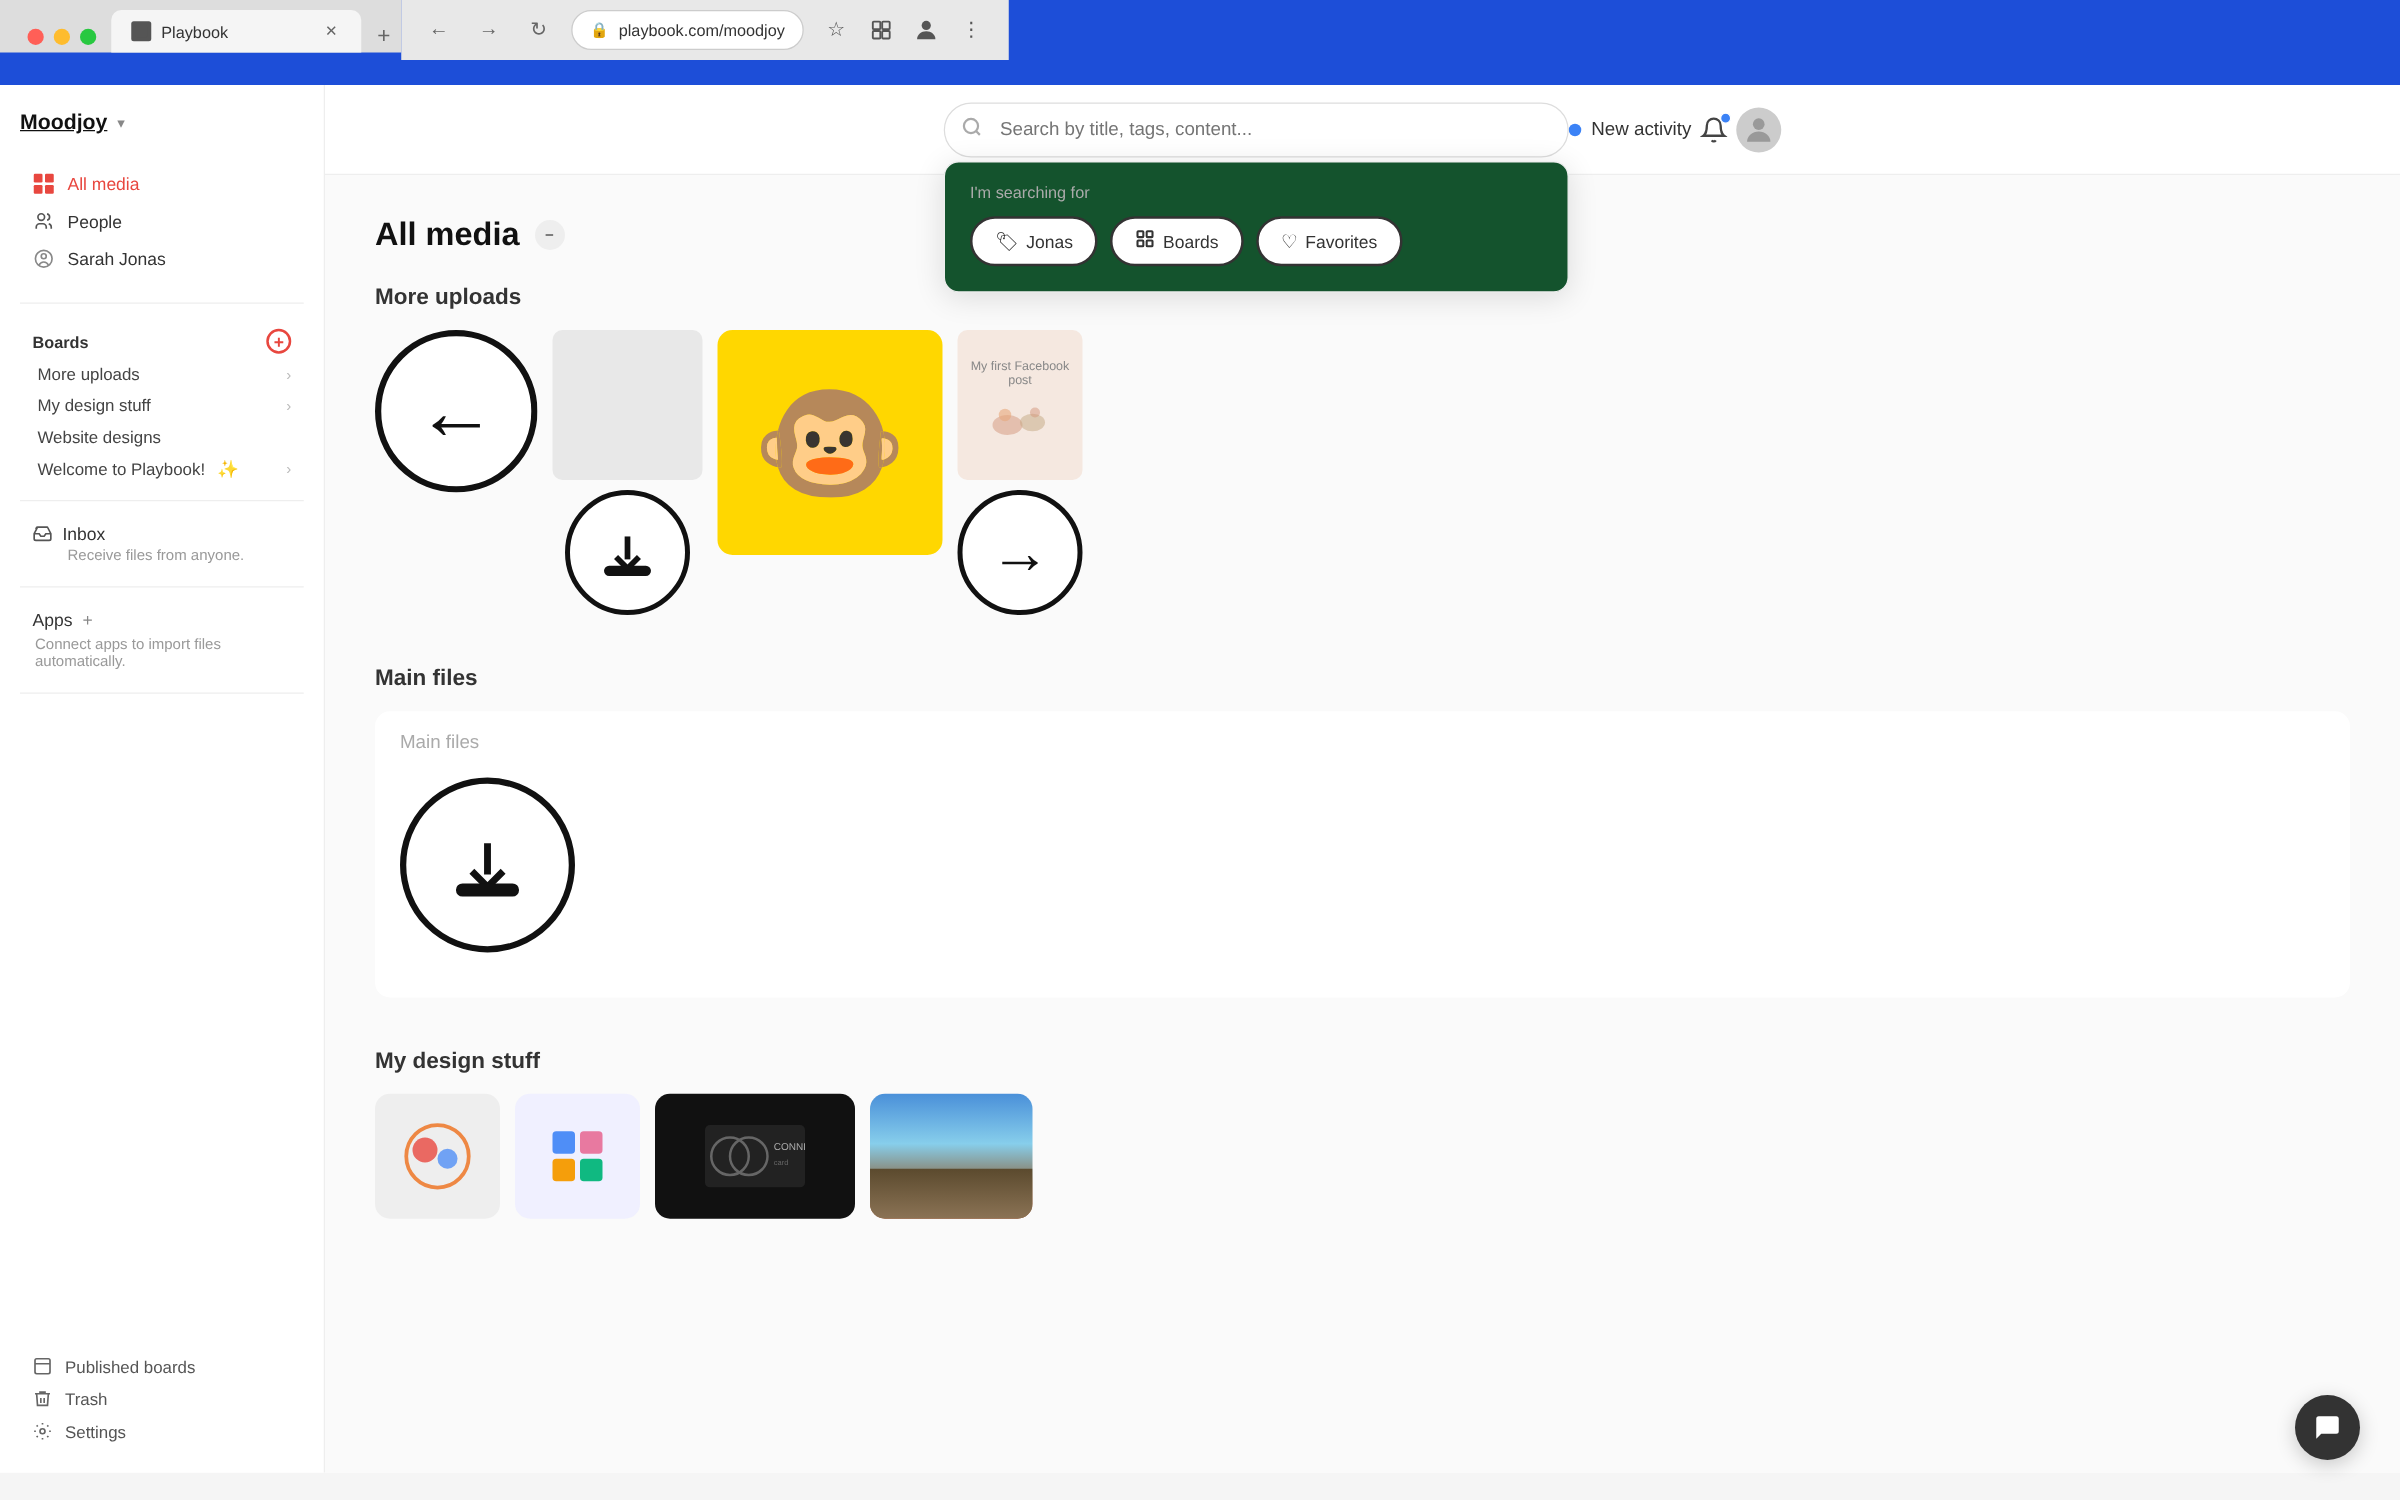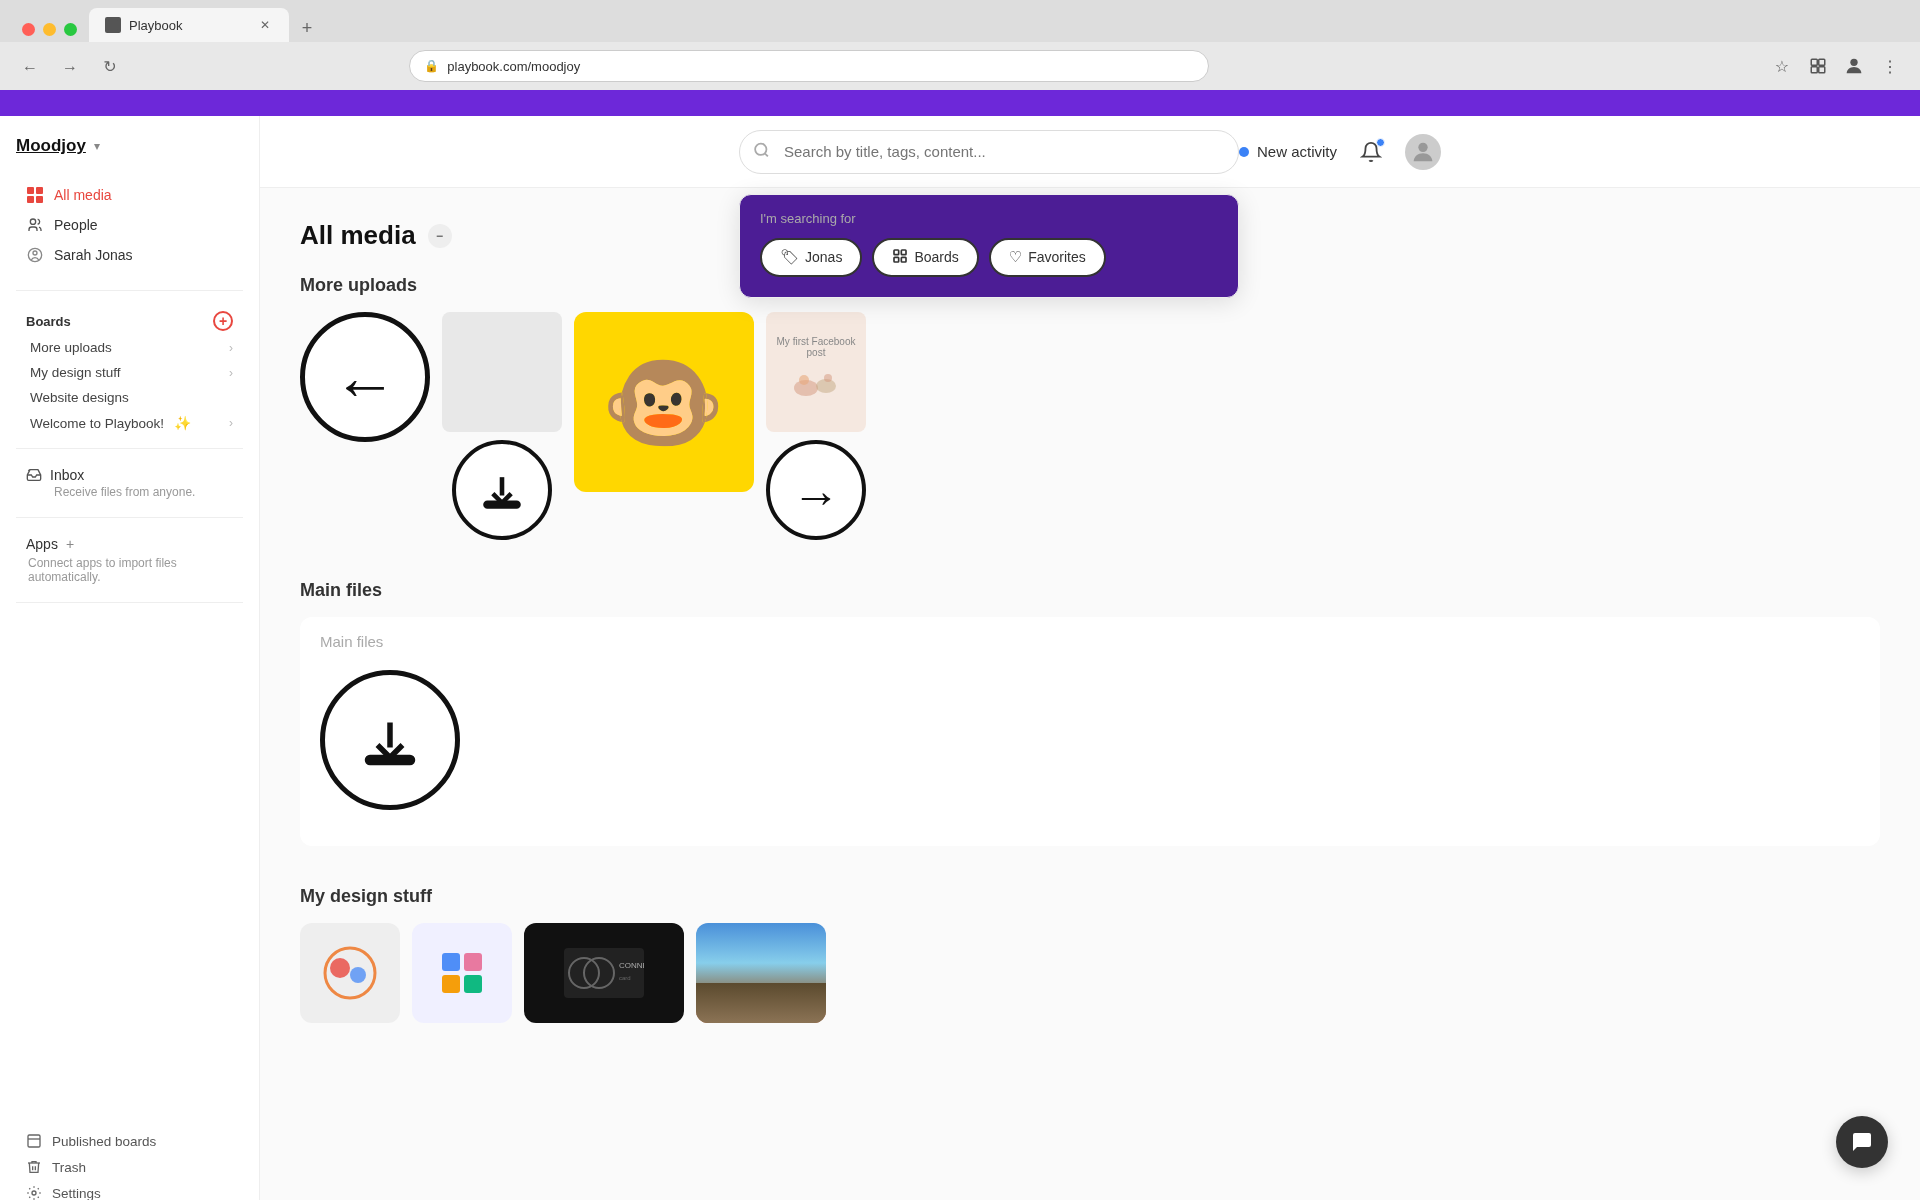--- a/index.html
+++ b/index.html
@@ -1,19 +1,19 @@
 <!DOCTYPE html>
 <html><head>
   <meta charset="utf-8">
   <style>
     * { box-sizing: border-box; margin: 0; padding: 0; }
     body { font-family: -apple-system, BlinkMacSystemFont, 'Segoe UI', sans-serif; background: #f5f5f5; width: 1920px; height: 1200px; overflow: hidden; }
 
     
-    .browser-chrome { background: #6d28d9; height: 116px; display: flex; flex-direction: column; }
+    .browser-chrome { background: #1d4ed8; height: 68px; display: flex; flex-direction: row; }
     .browser-tabs { background: #ddd; height: 42px; display: flex; align-items: flex-end; padding: 0 0 0 10px; }
     .browser-tab { background: #f5f5f5; border-radius: 8px 8px 0 0; padding: 0 16px; height: 34px; display: flex; align-items: center; gap: 8px; font-size: 13px; color: #333; min-width: 200px; }
     .tab-favicon { width: 16px; height: 16px; background: #555; border-radius: 2px; font-size: 10px; display: flex; align-items: center; justify-content: center; color: white; }
     .tab-close { margin-left: auto; width: 16px; height: 16px; border-radius: 50%; display: flex; align-items: center; justify-content: center; font-size: 12px; cursor: pointer; color: #666; }
     .new-tab-btn { width: 28px; height: 28px; display: flex; align-items: center; justify-content: center; border-radius: 50%; cursor: pointer; color: #666; font-size: 18px; margin-left: 4px; }
     .traffic-dot { width: 13px; height: 13px; border-radius: 50%; }
     .traffic-red { background: #ff5f57; }
     .traffic-yellow { background: #febc2e; }
     .traffic-green { background: #28c840; }
     .browser-toolbar { background: #e8e8e8; height: 48px; display: flex; align-items: center; padding: 0 16px; gap: 12px; }
@@ -60,27 +60,27 @@
     
     .main { flex: 1; display: flex; flex-direction: column; overflow: hidden; }
 
     
     .header { height: 72px; display: flex; align-items: center; padding: 0 32px; border-bottom: 1px solid #eee; justify-content: center; position: relative; flex-shrink: 0; }
     .search-container { position: relative; width: 500px; }
     .search-bar { width: 100%; height: 44px; border: 1px solid #ddd; border-radius: 22px; padding: 0 20px 0 44px; font-size: 15px; color: #333; outline: none; background: white; }
     .search-icon-wrap { position: absolute; left: 14px; top: 50%; transform: translateY(-50%); color: #aaa; font-size: 16px; }
 
     
-    .search-dropdown { position: absolute; top: 64px; left: 0; width: 100%; background: #4c1d95; border-radius: 12px; box-shadow: 0 4px 24px rgba(0,0,0,0.12); z-index: 100; padding: 16px 20px 20px; border: 1px solid #eee; }
+    .search-dropdown { position: absolute; top: 47px; left: 0; width: 100%; background: #14532d; border-radius: 12px; box-shadow: 0 4px 24px rgba(0,0,0,0.12); z-index: 100; padding: 16px 20px 20px; border: 1px solid #eee; }
     .search-hint { font-size: 13px; color: #aaa; margin-bottom: 12px; }
     .search-filters { display: flex; gap: 10px; }
     .search-filter-btn { display: flex; align-items: center; gap: 6px; padding: 8px 18px; border-radius: 24px; border: 2px solid #333; font-size: 14px; font-weight: 500; cursor: pointer; background: white; color: #333; }
     .filter-icon { font-size: 15px; }
 
-    .header-right { display: flex; align-items: center; gap: 16px; }
+    .header-right { display: flex; align-items: center; }
     .new-activity-btn { display: flex; align-items: center; gap: 8px; font-size: 15px; color: #333; cursor: pointer; }
     .activity-dot { width: 10px; height: 10px; border-radius: 50%; background: #3b82f6; }
     .notification-btn { width: 36px; height: 36px; border-radius: 50%; display: flex; align-items: center; justify-content: center; cursor: pointer; position: relative; font-size: 20px; color: #444; }
     .notif-badge { position: absolute; top: 4px; right: 4px; width: 9px; height: 9px; background: #3b82f6; border-radius: 50%; border: 1.5px solid white; }
     .avatar { width: 36px; height: 36px; border-radius: 50%; background: #ccc; cursor: pointer; display: flex; align-items: center; justify-content: center; overflow: hidden; }
 
     
     .content { flex: 1; overflow-y: auto; padding: 32px 40px; background: #fafafa; }
     .content-section-title { font-size: 26px; font-weight: 700; color: #111; margin-bottom: 24px; display: flex; align-items: center; gap: 12px; }
     .section-collapse-btn { width: 24px; height: 24px; border-radius: 50%; background: #eee; display: flex; align-items: center; justify-content: center; cursor: pointer; font-size: 12px; color: #666; }

